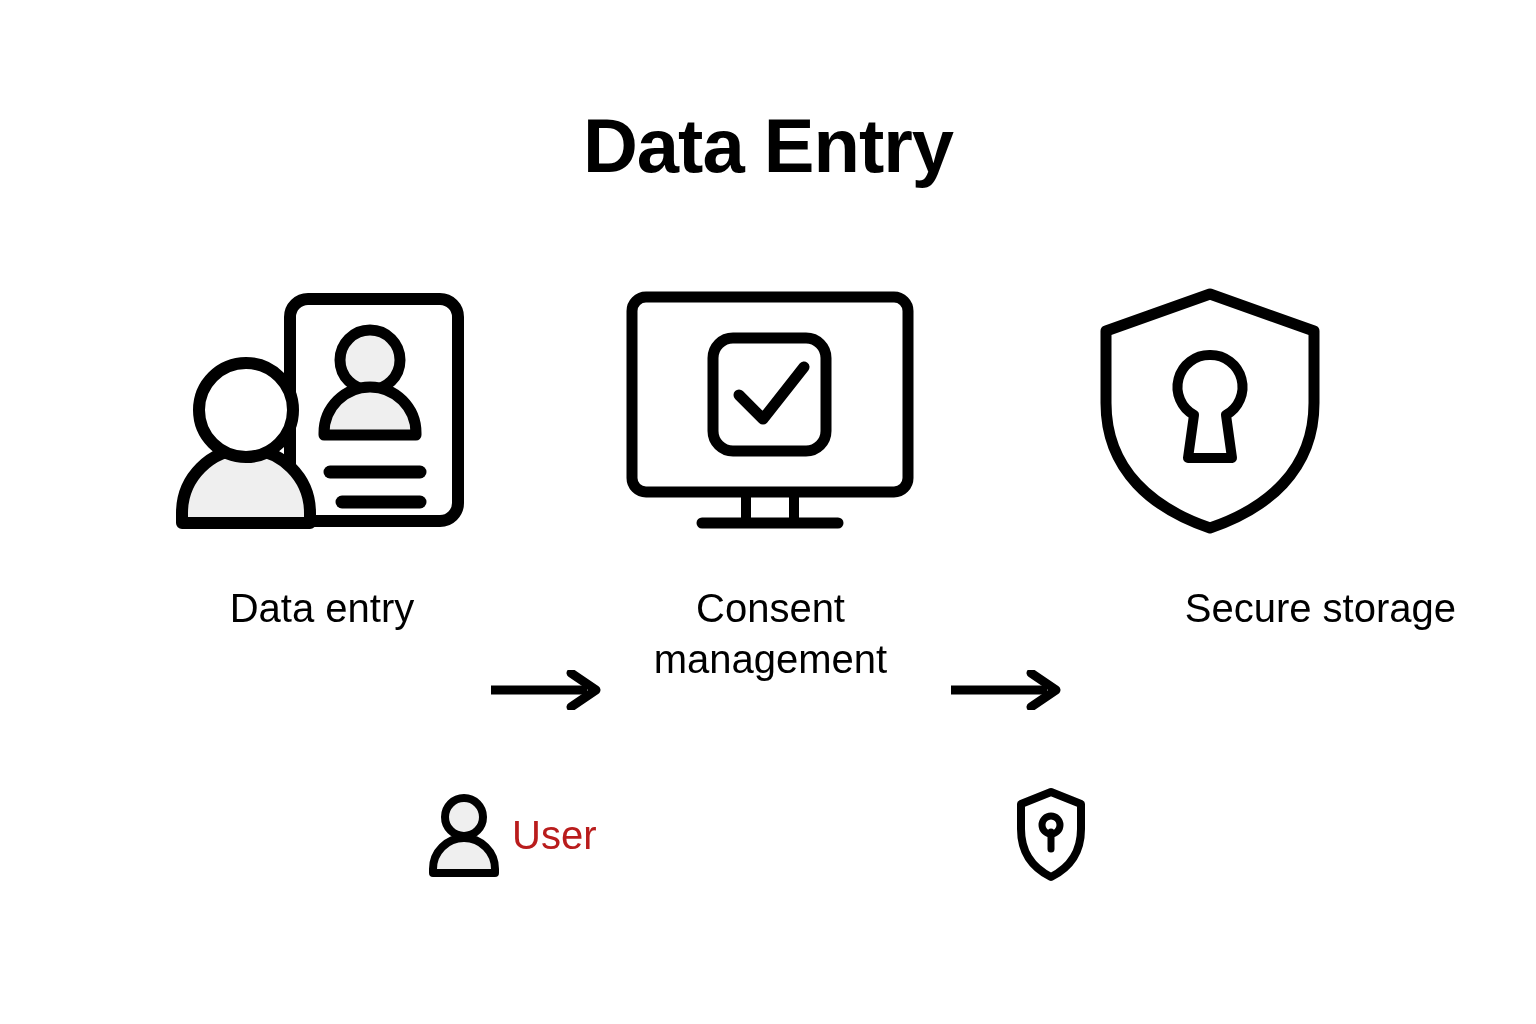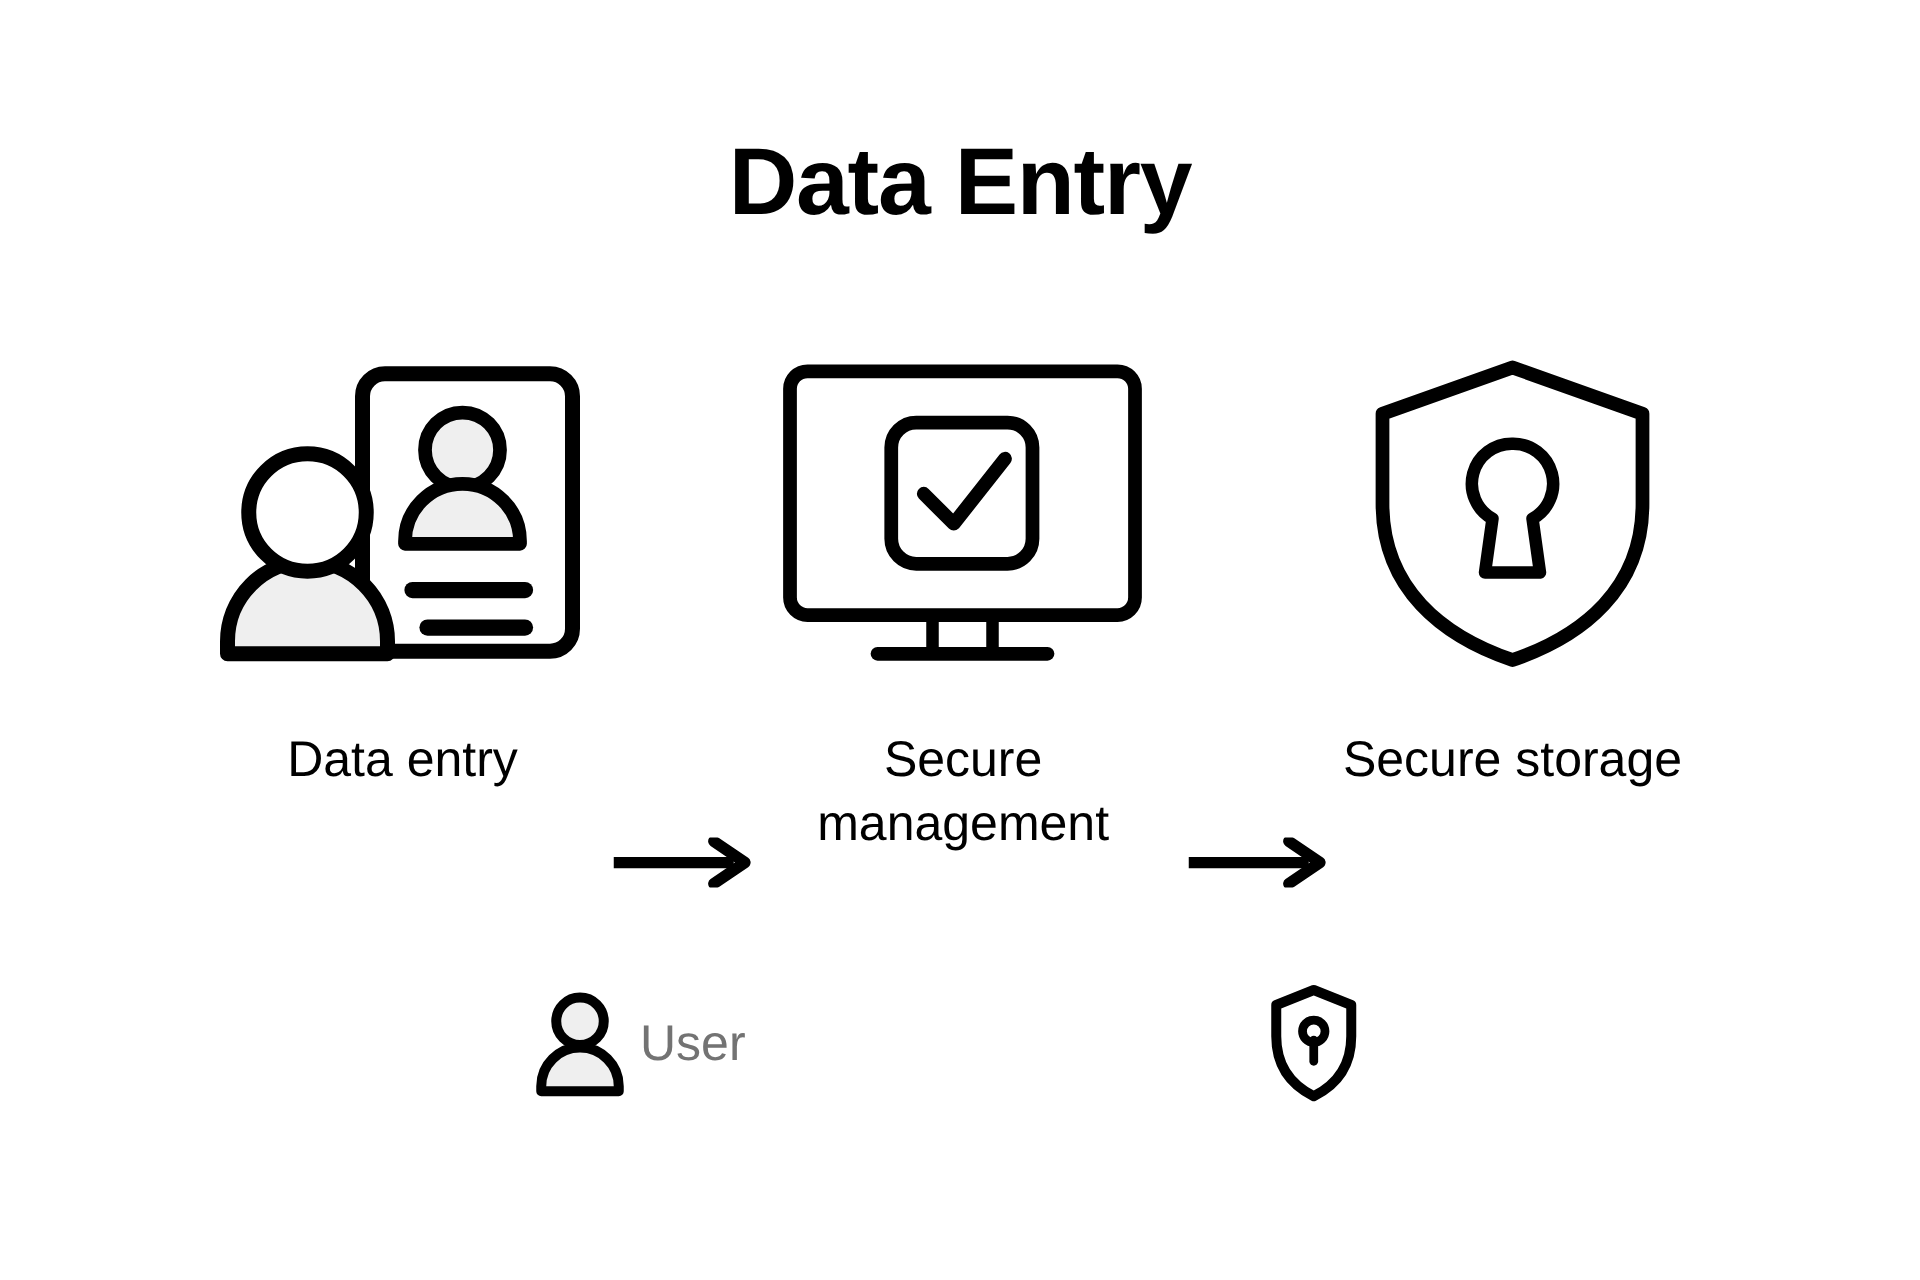--- a/index.html
+++ b/index.html
@@ -63,21 +63,21 @@
   .step-caption {
     position: absolute;
     text-align: center;
     font-size: 40px;
     line-height: 1.27;
     color: #000000;
     white-space: pre-line;
   }
   #caption-1 { top: 583px; left: 172px; width: 300px; }
   #caption-2 { top: 583px; left: 618px; width: 305px; }
-  #caption-3 { top: 583px; left: 1020px; width: 380px; }
+  #caption-3 { top: 583px; left: 1076px; width: 380px; text-align: right; }
 
   
   #legend {
     position: absolute;
     top: 790px;
     left: 0;
     width: 1536px;
     height: 100px;
   }
   .legend-item {
@@ -88,21 +88,21 @@
     gap: 12px;
     height: 90px;
   }
   #legend-item-user { left: 428px; }
   #legend-item-platform { left: 658px; }
   #legend-item-shield { left: 1015px; }
 
   .legend-label {
     font-size: 40px;
     line-height: 1;
-    color: #737373;
+    color: #b91c1c;
   }
   .legend-icon { display: block; }
 </style>
 </head>
 <body>
 
 <div id="page-title">Data Entry</div>
 
 <div id="flow-row">
 
@@ -167,21 +167,21 @@
                A 32 32 0 0 1 136 130
                L 142 173
                L 98 173
                L 104 130
                A 32 32 0 0 1 120 70 Z" fill="#ffffff" stroke="#000000" stroke-width="10" stroke-linejoin="round"></path>
     </svg>
   </div>
 </div>
 
 <div class="step-caption" id="caption-1">Data entry</div>
-<div class="step-caption" id="caption-2">Secure
+<div class="step-caption" id="caption-2">Consent
 management</div>
 <div class="step-caption" id="caption-3">Secure storage</div>
 
 <div id="legend">
 
   <div class="legend-item" id="legend-item-user">
     <svg class="legend-icon" width="72" height="90" viewBox="0 0 72 90">
       <circle cx="36" cy="27" r="19" fill="#efefef" stroke="#000000" stroke-width="8"></circle>
       <path d="M 5 83 L 5 79 A 31 31 0 0 1 67 79 L 67 83 Z" fill="#efefef" stroke="#000000" stroke-width="8" stroke-linejoin="round"></path>
     </svg>

